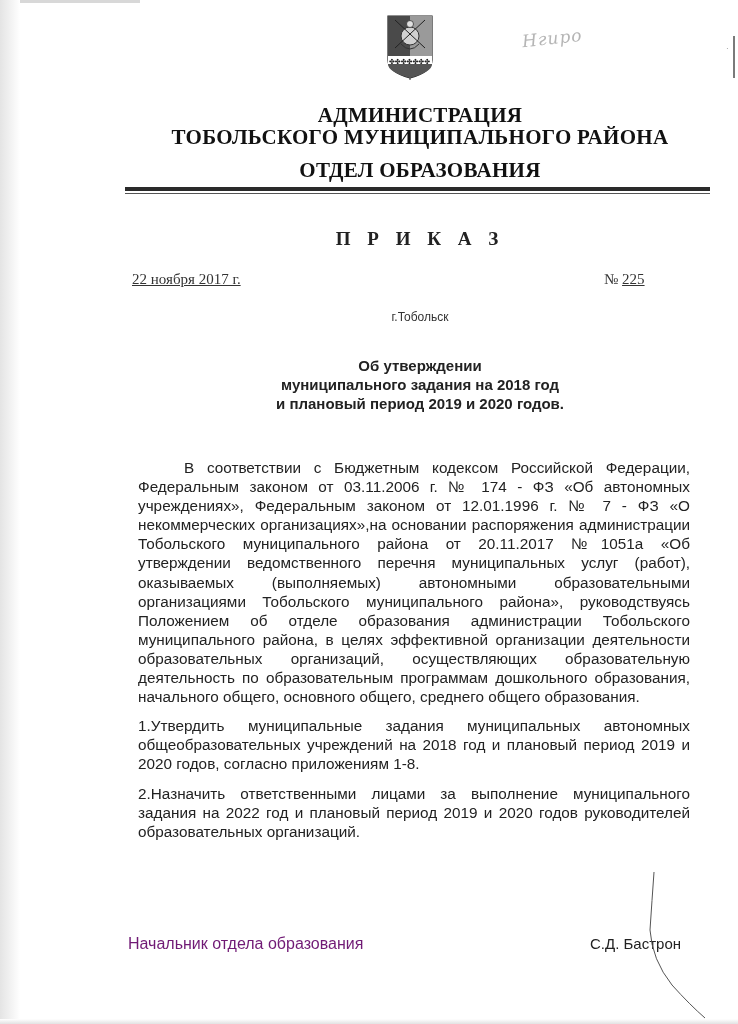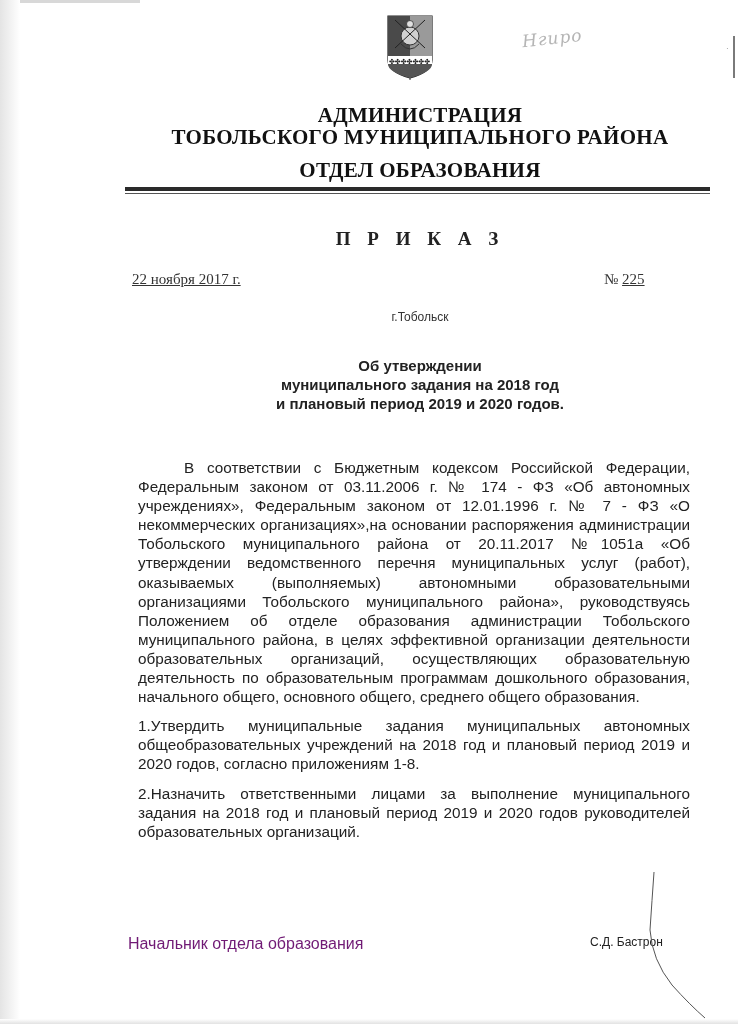--- a/index.html
+++ b/index.html
@@ -76,21 +76,21 @@
       position: absolute; left: 128px; width: 572px; top: 448px;
       font-size: 15.3px; line-height: 19.1px; text-align: justify; color: #222;
     }
     .body-text p { margin: 10px; }
     .indent { text-indent: 46px; }
     .order-word { margin-top: 17px !important; text-indent: 46px; }
     .sign-left {
       position: absolute; left: 128px; top: 935px; font-size: 16px; color: #701a75;
     }
     .sign-right {
-      position: absolute; left: 590px; top: 935px; font-size: 12px; color: #222;
+      position: absolute; left: 590px; top: 935px; font-size: 15px; color: #222;
     }
     .pen-stroke { position: absolute; left: 0; top: 0; width: 738px; height: 1024px; pointer-events: none; }
     .scan-bottom {
       position: absolute; left: 0; top: 1019px; width: 738px; height: 5px;
       background: linear-gradient(to bottom, #ffffff, #e2e2e2);
     }
   </style>
 </head>
 <body>
 
@@ -133,21 +133,21 @@
 
 <div class="subject">
   <div>Об утверждении</div>
   <div>муниципального задания на 2018 год</div>
   <div>и плановый период 2019 и 2020 годов.</div>
 </div>
 
 <div class="body-text">
   <p class="indent">В соответствии с Бюджетным кодексом Российской Федерации, Федеральным законом от 03.11.2006 г. № 174 - ФЗ «Об автономных учреждениях», Федеральным законом от 12.01.1996 г. № 7 - ФЗ «О некоммерческих организациях»,на основании распоряжения администрации Тобольского муниципального района от 20.11.2017 №1051а «Об утверждении ведомственного перечня муниципальных услуг (работ), оказываемых (выполняемых) автономными образовательными организациями Тобольского муниципального района», руководствуясь Положением об отделе образования администрации Тобольского муниципального района, в целях эффективной организации деятельности образовательных организаций, осуществляющих образовательную деятельность по образовательным программам дошкольного образования, начального общего, основного общего, среднего общего образования.</p>
   <p>1.Утвердить муниципальные задания муниципальных автономных общеобразовательных учреждений на 2018 год и плановый период 2019 и 2020 годов, согласно приложениям 1-8.</p>
-  <p>2.Назначить ответственными лицами за выполнение муниципального задания на 2018 год и плановый период 2019 и 2020 годов руководителей образовательных организаций.</p>
+  <p>2.Назначить ответственными лицами за выполнение муниципального задания на 2022 год и плановый период 2019 и 2020 годов руководителей образовательных организаций.</p>
 </div>
 
 <div class="sign-left">Начальник отдела образования</div>
 <div class="sign-right">С.Д. Бастрон</div>
 
 <svg class="pen-stroke" viewBox="0 0 738 1024">
   <path d="M654 872 Q652 900 650 930 Q652 960 672 985 Q690 1005 705 1018" fill="none" stroke="#555" stroke-width="1"></path>
 </svg>
 
 <div class="scan-bottom"></div>

